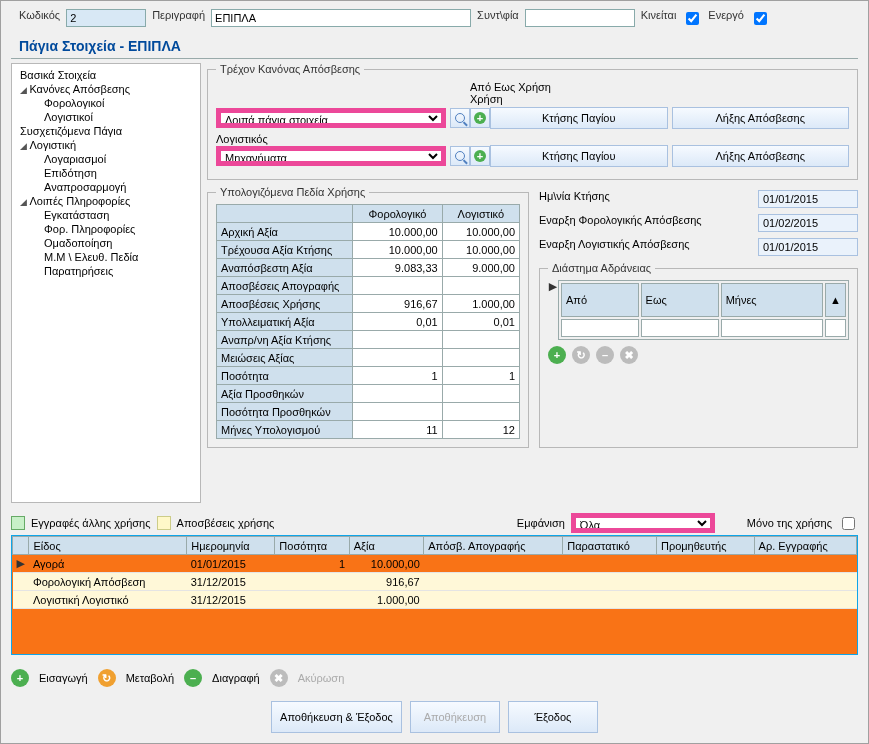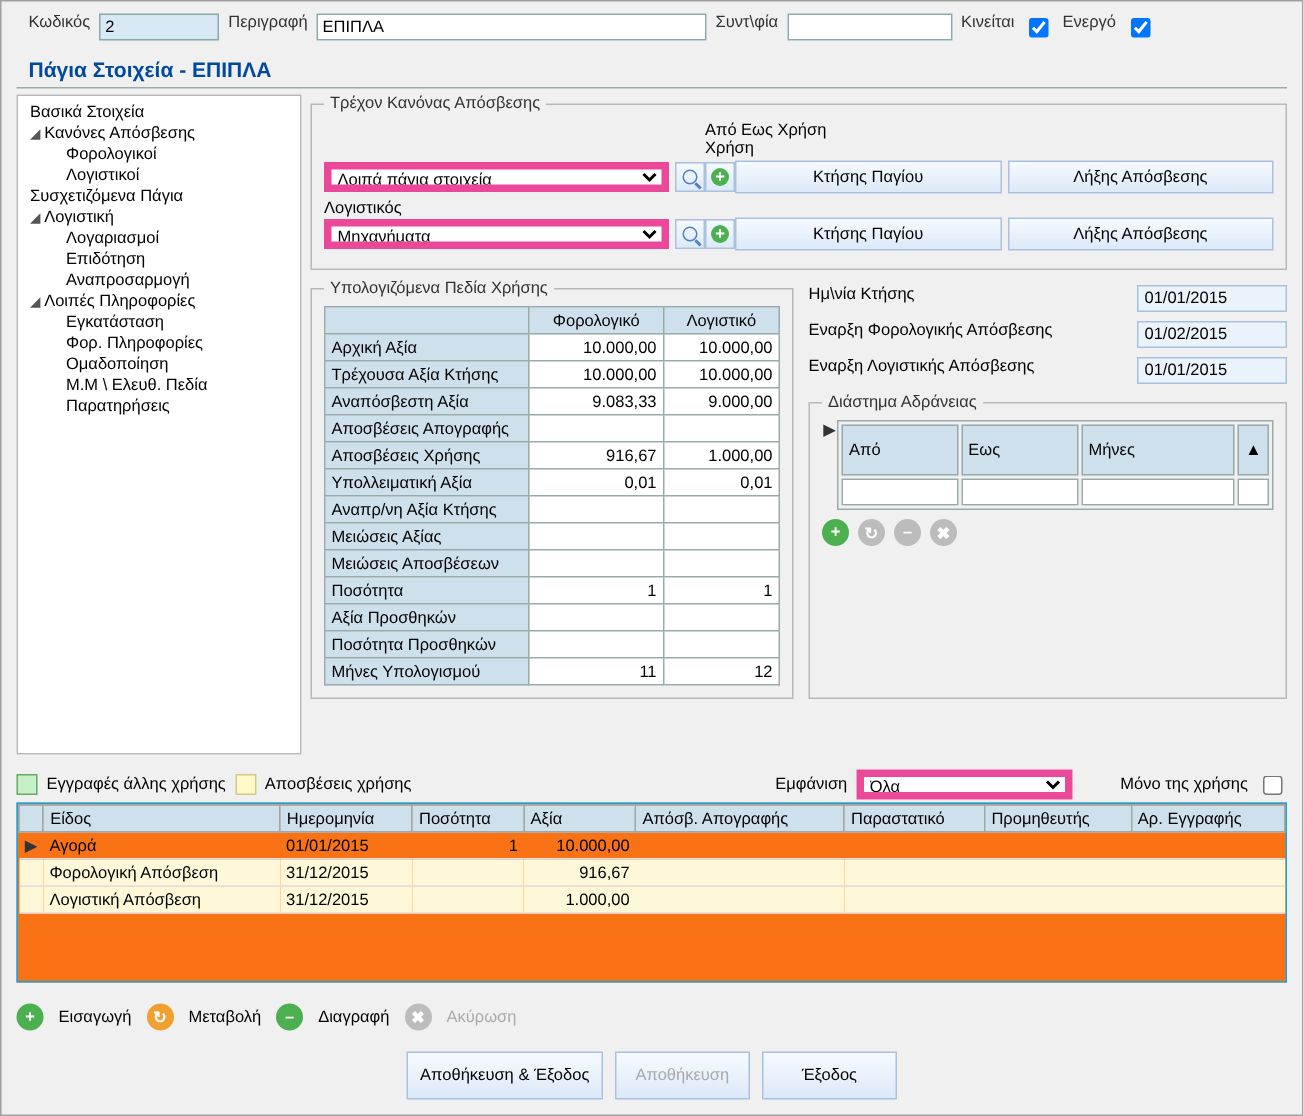--- a/index.html
+++ b/index.html
@@ -192,25 +192,20 @@
                   <td class="label">Αναπρ/νη Αξία Κτήσης</td>
                   <td class="num"></td>
                   <td class="num"></td>
                 </tr>
                 <tr>
                   <td class="label">Μειώσεις Αξίας</td>
                   <td class="num"></td>
                   <td class="num"></td>
                 </tr>
                 <tr>
-                  <td class="label">Μειώσεις Αποσβέσεων</td>
-                  <td class="num"></td>
-                  <td class="num"></td>
-                </tr>
-                <tr>
                   <td class="label">Ποσότητα</td>
                   <td class="num">1</td>
                   <td class="num">1</td>
                 </tr>
                 <tr>
                   <td class="label">Αξία Προσθηκών</td>
                   <td class="num"></td>
                   <td class="num"></td>
                 </tr>
                 <tr>
@@ -321,21 +316,21 @@
               <td>31/12/2015</td>
               <td class="r"></td>
               <td class="r">916,67</td>
               <td></td>
               <td></td>
               <td></td>
               <td></td>
             </tr>
             <tr class="yellow">
               <td class="row-marker"></td>
-              <td>Λογιστική Απόσβεση</td>
+              <td>Λογιστική Λογιστικό</td>
               <td>31/12/2015</td>
               <td class="r"></td>
               <td class="r">1.000,00</td>
               <td></td>
               <td></td>
               <td></td>
               <td></td>
             </tr>
           </tbody>
       </table>

